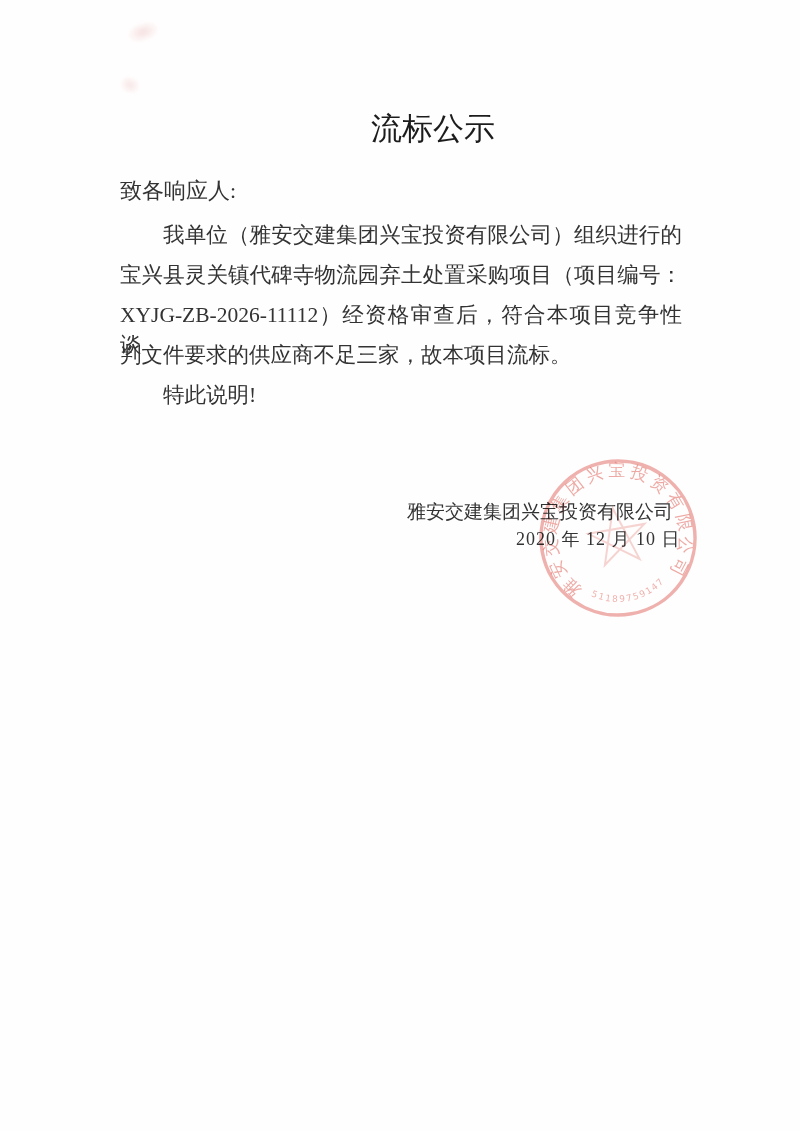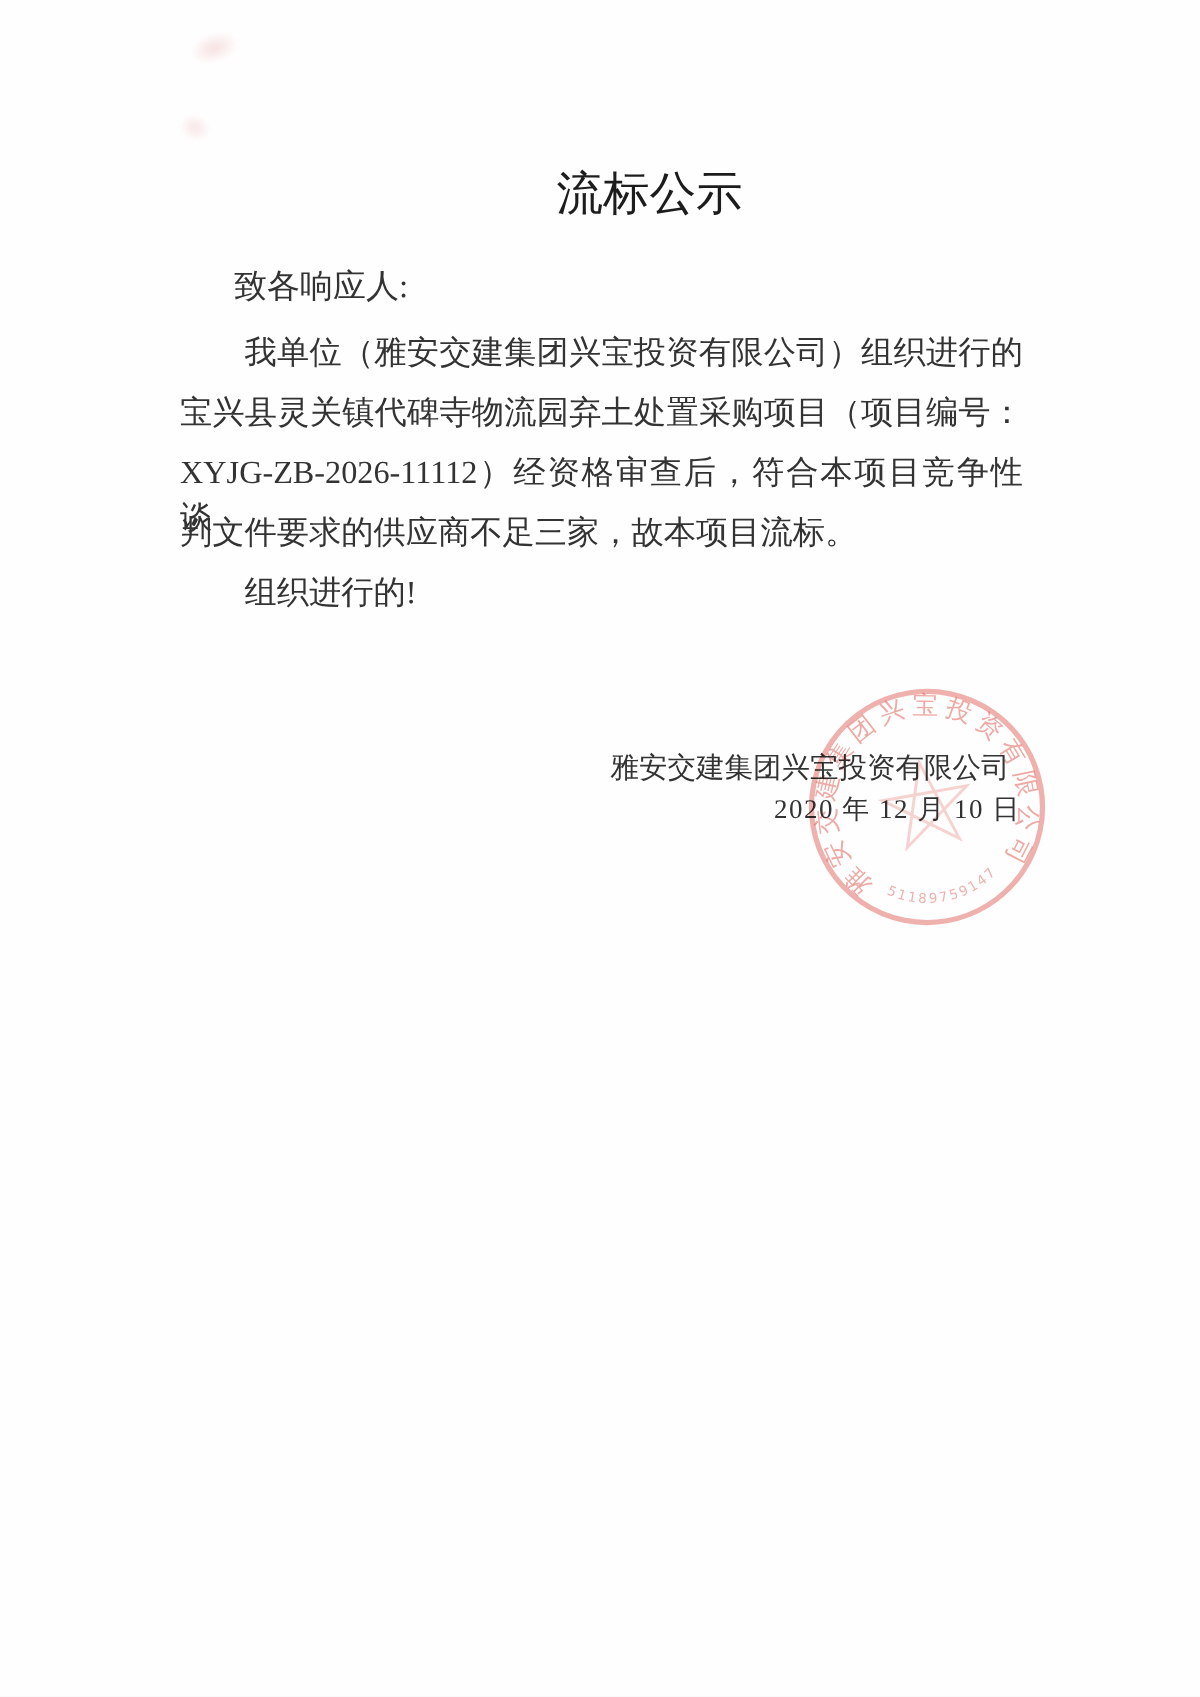--- a/index.html
+++ b/index.html
@@ -17,21 +17,21 @@
   }
   .doc-title {
     position: absolute; top: 108px; left: 0; width: 800px;
     text-align: center;
     font-size: 31px; font-weight: normal; color: #1c1c1c;
     letter-spacing: 0px;
     padding-left: 33px;
   }
   .salutation {
     position: absolute; top: 176px; left: 120px;
-    font-size: 22px; color: #333; margin-left: 36px;
+    font-size: 22px; color: #333;
   }
   .body-line {
     position: absolute; left: 120px; width: 562px;
     font-size: 21.5px; line-height: 30px; color: #333;
     text-align: justify; text-align-last: justify;
   }
   .body-line.indent { text-indent: 43px; }
   .body-line.natural { text-align: left; text-align-last: left; }
   .line-1 { top: 220px; }
   .line-2 { top: 260px; }
@@ -93,21 +93,21 @@
   <div class="scan-smudge smudge-b"></div>
 
   <div class="doc-title">流标公示</div>
 
   <div class="salutation">致各响应人:</div>
 
   <div class="body-line line-2">宝兴县灵关镇代碑寺物流园弃土处置采购项目（项目编号：</div>
   <div class="body-line line-1 indent">我单位（雅安交建集团兴宝投资有限公司）组织进行的</div>
   <div class="body-line line-3">XYJG-ZB-2026-11112）经资格审查后，符合本项目竞争性谈</div>
   <div class="body-line line-4 natural">判文件要求的供应商不足三家，故本项目流标。</div>
-  <div class="body-line line-5 natural indent">组织进行的!</div>
+  <div class="body-line line-5 natural indent">特此说明!</div>
 
   <div class="signature-company">雅安交建集团兴宝投资有限公司</div>
 
   <div class="signature-date">2020 年 12 月 10 日</div>
 
   <svg class="seal" viewBox="0 0 200 200" width="200" height="200" aria-hidden="true">
     <defs>
       <path id="arcCompany" d="M 56.2 143.8 A 62 62 0 1 1 143.8 143.8" fill="none"></path>
       <path id="arcCode" d="M 63.3 152.4 A 64 64 0 0 0 136.7 152.4" fill="none"></path>
     </defs>

